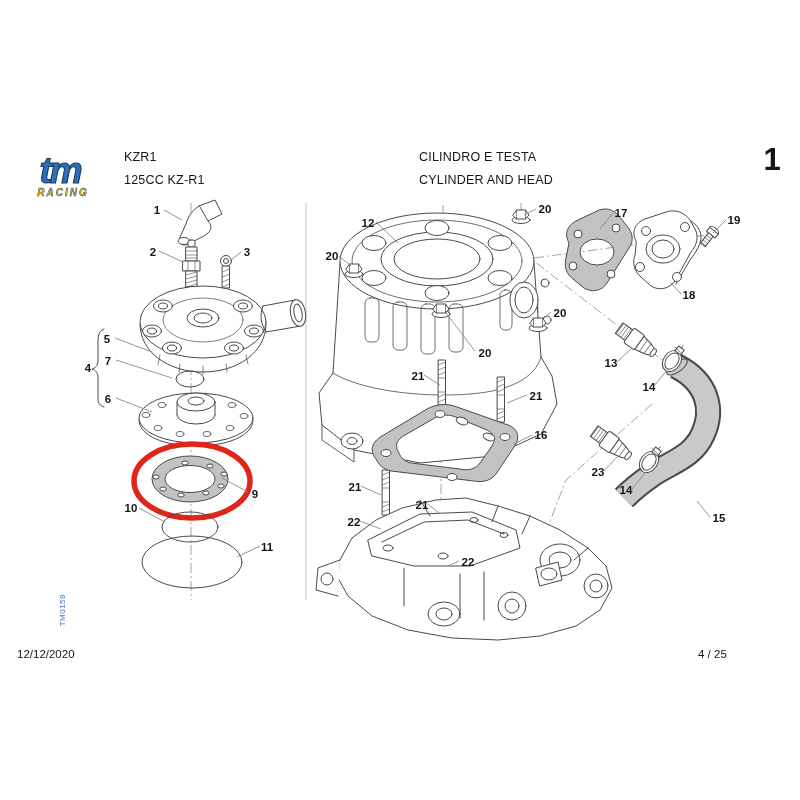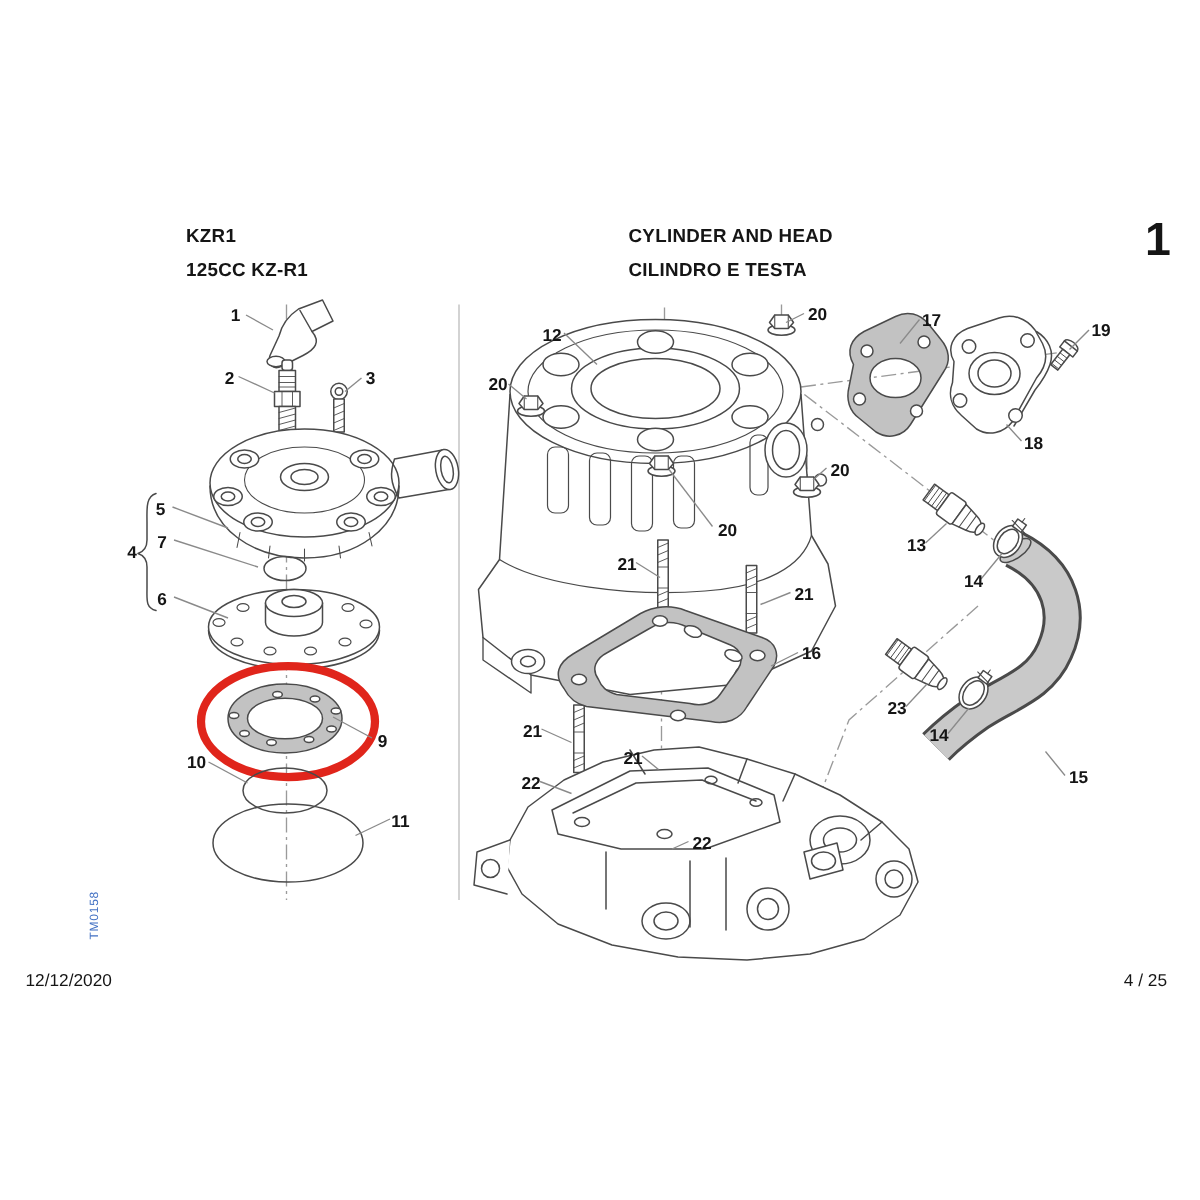--- a/index.html
+++ b/index.html
@@ -1,50 +1,56 @@
 <!DOCTYPE html>
 <html><head>
 <meta charset="utf-8">
 <style>
   html,body{margin:0;padding:0;background:#fff;}
   .page{position:relative;width:800px;height:800px;background:#ffffff;overflow:hidden;
         font-family:"Liberation Sans",sans-serif;color:#151515;}
-  .hdr-block{position:absolute;font-size:12.5px;font-weight:bold;line-height:23px;letter-spacing:.2px;}
+  .hdr-block{position:absolute;font-size:12.5px;font-weight:normal;line-height:23px;letter-spacing:.2px;}
   #model-block{left:124px;top:146px;}
   #title-block{left:419px;top:146px;}
   #chapter-number{position:absolute;left:752px;top:142px;width:40px;text-align:center;
                   font-size:31px;font-weight:bold;}
   #footer-date{position:absolute;left:17px;top:648px;font-size:11.5px;}
-  #footer-page{position:absolute;right:22px;top:648px;width:80px;text-align:right;font-size:11.5px;}
+  #footer-page{position:absolute;right:22px;top:648px;width:80px;font-size:11.5px;}
   #doc-code{position:absolute;left:58px;top:594px;writing-mode:vertical-rl;transform:rotate(180deg);
             font-size:8px;color:#4472c4;letter-spacing:.5px;}
   #logo{position:absolute;left:14px;top:152px;}
   svg{display:block;}
   #diagram-svg{position:absolute;left:0;top:0;}
   .ln{stroke:#4a4a4a;stroke-width:1;fill:none;stroke-linejoin:round;stroke-linecap:round;}
   .fw{fill:#ffffff;stroke:#4a4a4a;stroke-width:1;stroke-linejoin:round;}
   .fg{fill:#c2c2c2;stroke:#4a4a4a;stroke-width:1;stroke-linejoin:round;}
   .cl{stroke:#8a8a8a;stroke-width:.9;fill:none;}
   .ax{stroke:#9a9a9a;stroke-width:.9;fill:none;stroke-dasharray:10 3 2 3;}
   .num{font:bold 11.5px "Liberation Sans",sans-serif;fill:#151515;}
 </style>
 </head>
 <body>
 
 <div class="page">
 
+  <div id="logo">
+    <svg width="92" height="52" viewBox="0 0 92 52">
+      <text x="46" y="31" text-anchor="middle" style="font:italic bold 37px &quot;Liberation Sans&quot;,sans-serif;fill:#2e6fb7;stroke:#17375e;stroke-width:1.1;letter-spacing:-2px">tm</text>
+      <text x="49" y="44" text-anchor="middle" style="font:italic bold 10px &quot;Liberation Sans&quot;,sans-serif;fill:#f0c218;stroke:#17375e;stroke-width:.45;letter-spacing:2px">RACING</text>
+    </svg>
+  </div>
 
   <div id="model-block" class="hdr-block">
     <div>KZR1</div>
     <div>125CC KZ-R1</div>
   </div>
 
   <div id="title-block" class="hdr-block">
+    <div>CILINDRO E TESTA</div>
     <div>CYLINDER AND HEAD</div>
-    <div>CILINDRO E TESTA</div>
   </div>
 
   <div id="chapter-number">1</div>
 
   <svg id="diagram-svg" width="800" height="800" viewBox="0 0 800 800">
 
     <line x1="306" y1="203" x2="306" y2="600" stroke="#c4c4c4" stroke-width="1"></line>
 
     <g>
       <path class="ax" d="M191,203 V600"></path>

